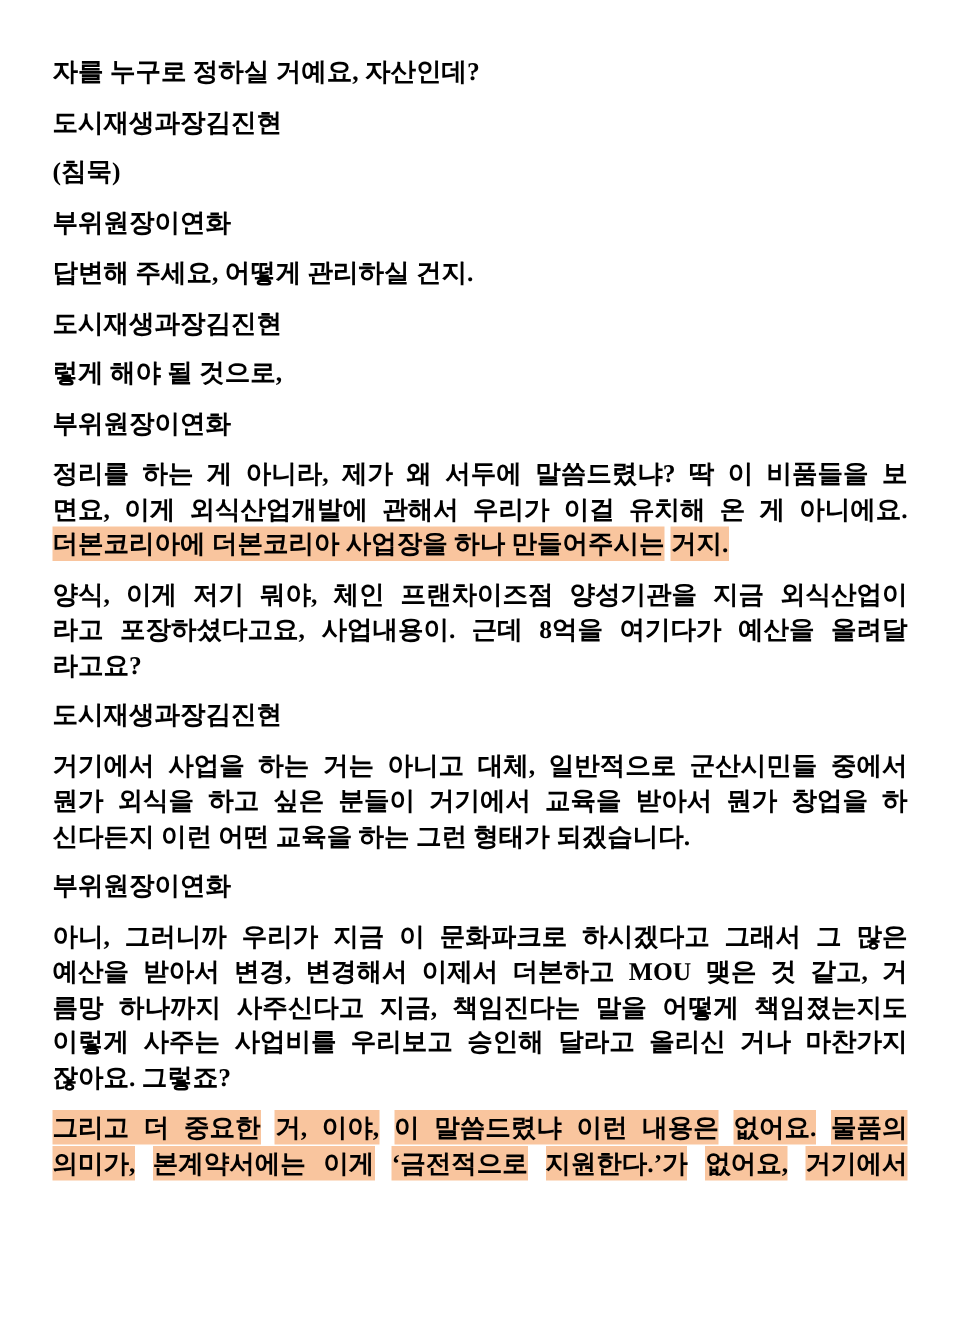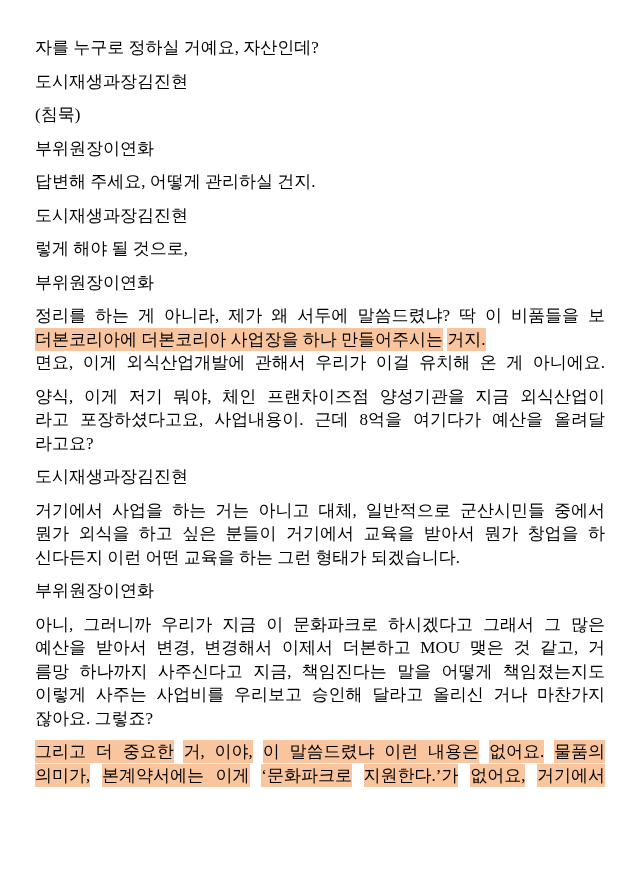--- a/index.html
+++ b/index.html
@@ -15,20 +15,21 @@
     padding: 36px 35px 0 35px;
     background: var(--page-bg, #ffffff);
     color: var(--text-color, #000000);
     font-family: "Liberation Serif", "DejaVu Serif", serif;
     font-size: 17px;
     line-height: 23.5px;
     overflow: hidden;
   }
   .block {
     margin: 0 0 10px 0;
+    font-weight: bold;
   }
   .line {
     text-align: justify;
     text-align-last: justify;
     min-height: 23.5px;
   }
   .line.last {
     text-align: justify;
     text-align-last: auto;
   }
@@ -60,22 +61,22 @@
       <div class="line last"><span>도시재생과장김진현</span></div>
     </div>
     <div class="block dialogue">
       <div class="line last"><span>렇게 해야 될 것으로,</span></div>
     </div>
     <div class="block speaker">
       <div class="line last"><span>부위원장이연화</span></div>
     </div>
     <div class="block dialogue">
       <div class="line"><span>정리를 하는 게 아니라, 제가 왜 서두에 말씀드렸냐? 딱 이 비품들을 보</span></div>
+      <div class="line"><span>면요, 이게 외식산업개발에 관해서 우리가 이걸 유치해 온 게 아니에요.</span></div>
       <div class="line last"><span class="hl">더본코리아에 더본코리아 사업장을 하나 만들어주시는</span><span> </span><span class="hl">거지.</span></div>
-      <div class="line"><span>면요, 이게 외식산업개발에 관해서 우리가 이걸 유치해 온 게 아니에요.</span></div>
     </div>
     <div class="block dialogue">
       <div class="line"><span>양식, 이게 저기 뭐야, 체인 프랜차이즈점 양성기관을 지금 외식산업이</span></div>
       <div class="line"><span>라고 포장하셨다고요, 사업내용이. 근데 8억을 여기다가 예산을 올려달</span></div>
       <div class="line last"><span>라고요?</span></div>
     </div>
     <div class="block speaker">
       <div class="line last"><span>도시재생과장김진현</span></div>
     </div>
     <div class="block dialogue">
@@ -88,15 +89,15 @@
     </div>
     <div class="block dialogue">
       <div class="line"><span>아니, 그러니까 우리가 지금 이 문화파크로 하시겠다고 그래서 그 많은</span></div>
       <div class="line"><span>예산을 받아서 변경, 변경해서 이제서 더본하고 MOU 맺은 것 같고, 거</span></div>
       <div class="line"><span>름망 하나까지 사주신다고 지금, 책임진다는 말을 어떻게 책임졌는지도</span></div>
       <div class="line"><span>이렇게 사주는 사업비를 우리보고 승인해 달라고 올리신 거나 마찬가지</span></div>
       <div class="line last"><span>잖아요. 그렇죠?</span></div>
     </div>
     <div class="block dialogue">
       <div class="line"><span class="hl">그리고 더 중요한</span><span> </span><span class="hl">거, 이야,</span><span> </span><span class="hl">이 말씀드렸냐 이런 내용은</span><span> </span><span class="hl">없어요.</span><span> </span><span class="hl">물품의</span></div>
-      <div class="line"><span class="hl">의미가,</span><span> </span><span class="hl">본계약서에는 이게</span><span> </span><span class="hl">‘문화파크로</span><span> </span><span class="hl">지원한다.’가</span><span> </span><span class="hl">없어요,</span><span> </span><span class="hl">거기에서</span></div>
+      <div class="line"><span class="hl">의미가,</span><span> </span><span class="hl">본계약서에는 이게</span><span> </span><span class="hl">‘금전적으로</span><span> </span><span class="hl">지원한다.’가</span><span> </span><span class="hl">없어요,</span><span> </span><span class="hl">거기에서</span></div>
     </div>
   </div>
 
 </body></html>

